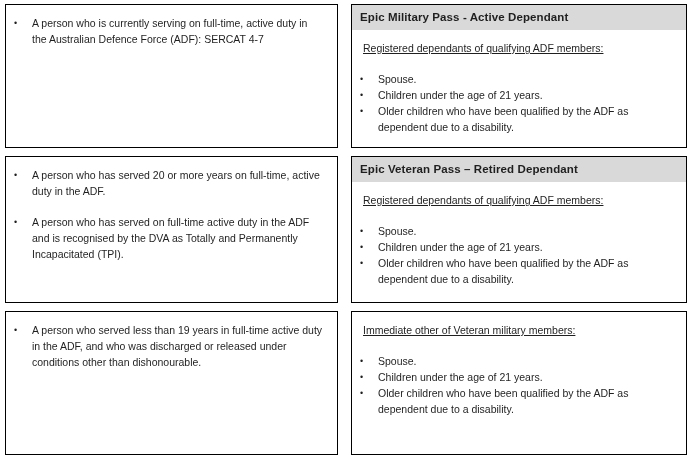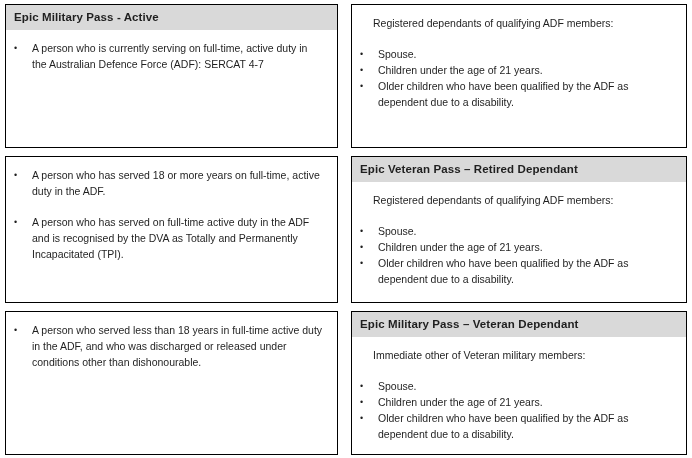--- a/index.html
+++ b/index.html
@@ -32,54 +32,54 @@
     font-weight: bold;
     font-size: 11.5px;
     line-height: 14px;
     letter-spacing: 0.1px;
   }
   .card-body {
     padding: 10px 14px 8px 6px;
     font-size: 10.5px;
     line-height: 16px;
   }
-  .intro { margin: 0 0 15px 12px; padding-left: 3px; }
+  .intro { margin: 0 0 15px 2px; padding-left: 3px; text-decoration: underline; }
   ul.bullets { list-style: none; margin: 0; padding: 0; }
   .bullets li { display: flex; }
   .bullets.spaced li + li { margin-top: 15px; }
   .marker {
     width: 20px;
     flex-shrink: 0;
     padding-left: 2px;
     box-sizing: border-box;
     font-size: 9px;
     line-height: 16px;
   }
   .bullet-text { flex: 1; }
 </style>
 </head>
 <body>
 
 <div class="slide">
 
   <div class="card">
-    <div class="card-header">
-      <span>Epic Military Pass - Active</span>
-    </div>
     <div class="card-body">
       <ul class="bullets">
         <li>
           <span class="marker">•</span>
           <span class="bullet-text">A person who is currently serving on full-time, active duty in the Australian Defence Force (ADF): SERCAT 4-7</span>
         </li>
       </ul>
     </div>
   </div>
 
   <div class="card">
+    <div class="card-header">
+      <span>Epic Military Pass - Active Dependant</span>
+    </div>
     <div class="card-body">
       <p class="intro">Registered dependants of qualifying ADF members:</p>
       <ul class="bullets">
         <li>
           <span class="marker">•</span>
           <span class="bullet-text">Spouse.</span>
         </li>
         <li>
           <span class="marker">•</span>
           <span class="bullet-text">Children under the age of 21 years.</span>
@@ -90,21 +90,21 @@
         </li>
       </ul>
     </div>
   </div>
 
   <div class="card">
     <div class="card-body">
       <ul class="bullets spaced">
         <li>
           <span class="marker">•</span>
-          <span class="bullet-text">A person who has served 18 or more years on full-time, active duty in the ADF.</span>
+          <span class="bullet-text">A person who has served 20 or more years on full-time, active duty in the ADF.</span>
         </li>
         <li>
           <span class="marker">•</span>
           <span class="bullet-text">A person who has served on full-time active duty in the ADF and is recognised by the DVA as Totally and Permanently Incapacitated (TPI).</span>
         </li>
       </ul>
     </div>
   </div>
 
   <div class="card">
@@ -128,30 +128,27 @@
         </li>
       </ul>
     </div>
   </div>
 
   <div class="card">
     <div class="card-body">
       <ul class="bullets">
         <li>
           <span class="marker">•</span>
-          <span class="bullet-text">A person who served less than 18 years in full-time active duty in the ADF, and who was discharged or released under conditions other than dishonourable.</span>
+          <span class="bullet-text">A person who served less than 19 years in full-time active duty in the ADF, and who was discharged or released under conditions other than dishonourable.</span>
         </li>
       </ul>
     </div>
   </div>
 
   <div class="card">
-    <div class="card-header">
-      <span>Epic Military Pass – Veteran Dependant</span>
-    </div>
     <div class="card-body">
       <p class="intro">Immediate other of Veteran military members:</p>
       <ul class="bullets">
         <li>
           <span class="marker">•</span>
           <span class="bullet-text">Spouse.</span>
         </li>
         <li>
           <span class="marker">•</span>
           <span class="bullet-text">Children under the age of 21 years.</span>

